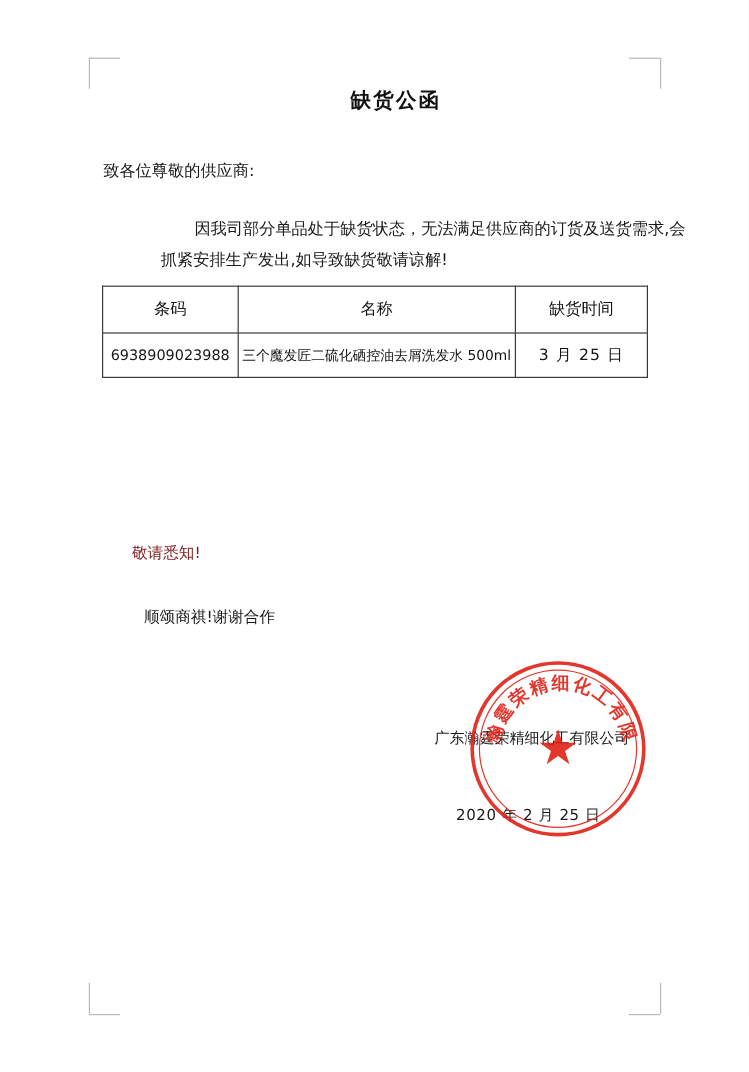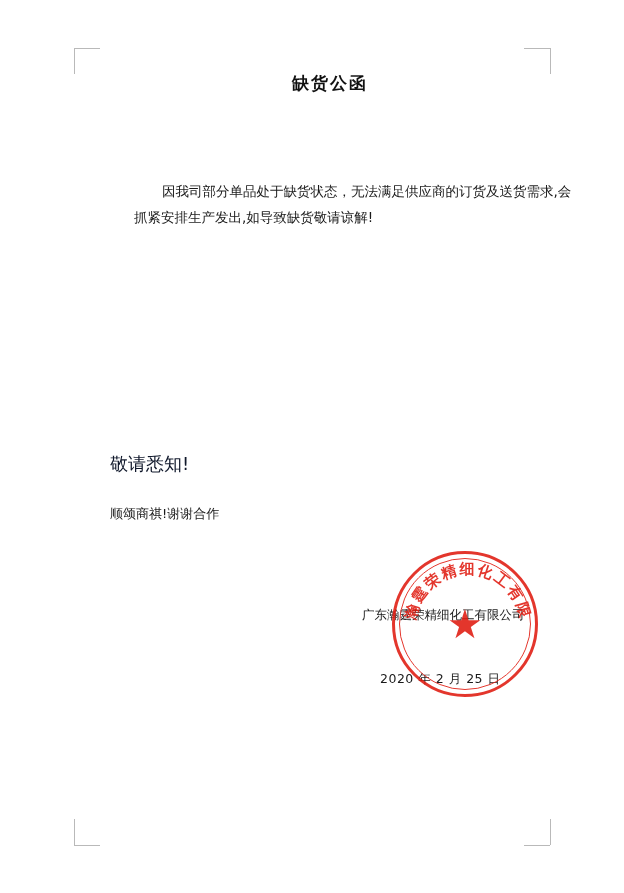--- a/index.html
+++ b/index.html
@@ -113,27 +113,27 @@
   table.stock-table .col-code { width: 110px; }
   table.stock-table .col-name { width: 235px; }
   table.stock-table .col-date { width: 110px; }
   table.stock-table td.cell-name { font-size: 11.5px; }
   table.stock-table td.cell-date { font-size: 13px; letter-spacing: 1px; }
 
   .closing-1 {
     position: absolute;
     left: 110px;
     top: 452px;
-    font-size: 18px;
-    color: #0f172a;
+    font-size: 13px;
+    color: #7f1d1d;
     font-family: "DejaVu Sans", "Liberation Sans", sans-serif;
   }
   .closing-2 {
     position: absolute;
-    left: 110px;
+    left: 120px;
     top: 505px;
     font-size: 13px;
     color: #1a1a1a;
     font-family: "DejaVu Sans", "Liberation Sans", sans-serif;
   }
 
   .sign-company {
     position: absolute;
     left: 362px;
     top: 607px;
@@ -214,23 +214,40 @@
     <span class="h"></span>
       <span class="v"></span>
   </div>
   <div class="crop crop-br">
     <span class="h"></span>
       <span class="v"></span>
   </div>
 
   <div class="doc-title">缺货公函</div>
 
+  <div class="salutation">致各位尊敬的供应商:</div>
 
   <div class="body-para">因我司部分单品处于缺货状态，无法满足供应商的订货及送货需求,会抓紧安排生产发出,如导致缺货敬请谅解!</div>
 
+  <table class="stock-table">
+    <thead>
+      <tr>
+        <th class="col-code">条码</th>
+        <th class="col-name">名称</th>
+        <th class="col-date">缺货时间</th>
+      </tr>
+    </thead>
+    <tbody>
+      <tr>
+        <td class="cell-code">6938909023988</td>
+        <td class="cell-name">三个魔发匠二硫化硒控油去屑洗发水 500ml</td>
+        <td class="cell-date">3 月 25 日</td>
+      </tr>
+    </tbody>
+  </table>
 
   <div class="closing-1">敬请悉知!</div>
   <div class="closing-2">顺颂商祺!谢谢合作</div>
 
   <div class="sign-company">广东瀚霆荣精细化工有限公司</div>
   <div class="sign-date">2020 年 2 月 25 日</div>
 
   <div class="seal">
     <div class="inner-ring"></div>
     <svg width="146" height="146" viewBox="0 0 146 146">

